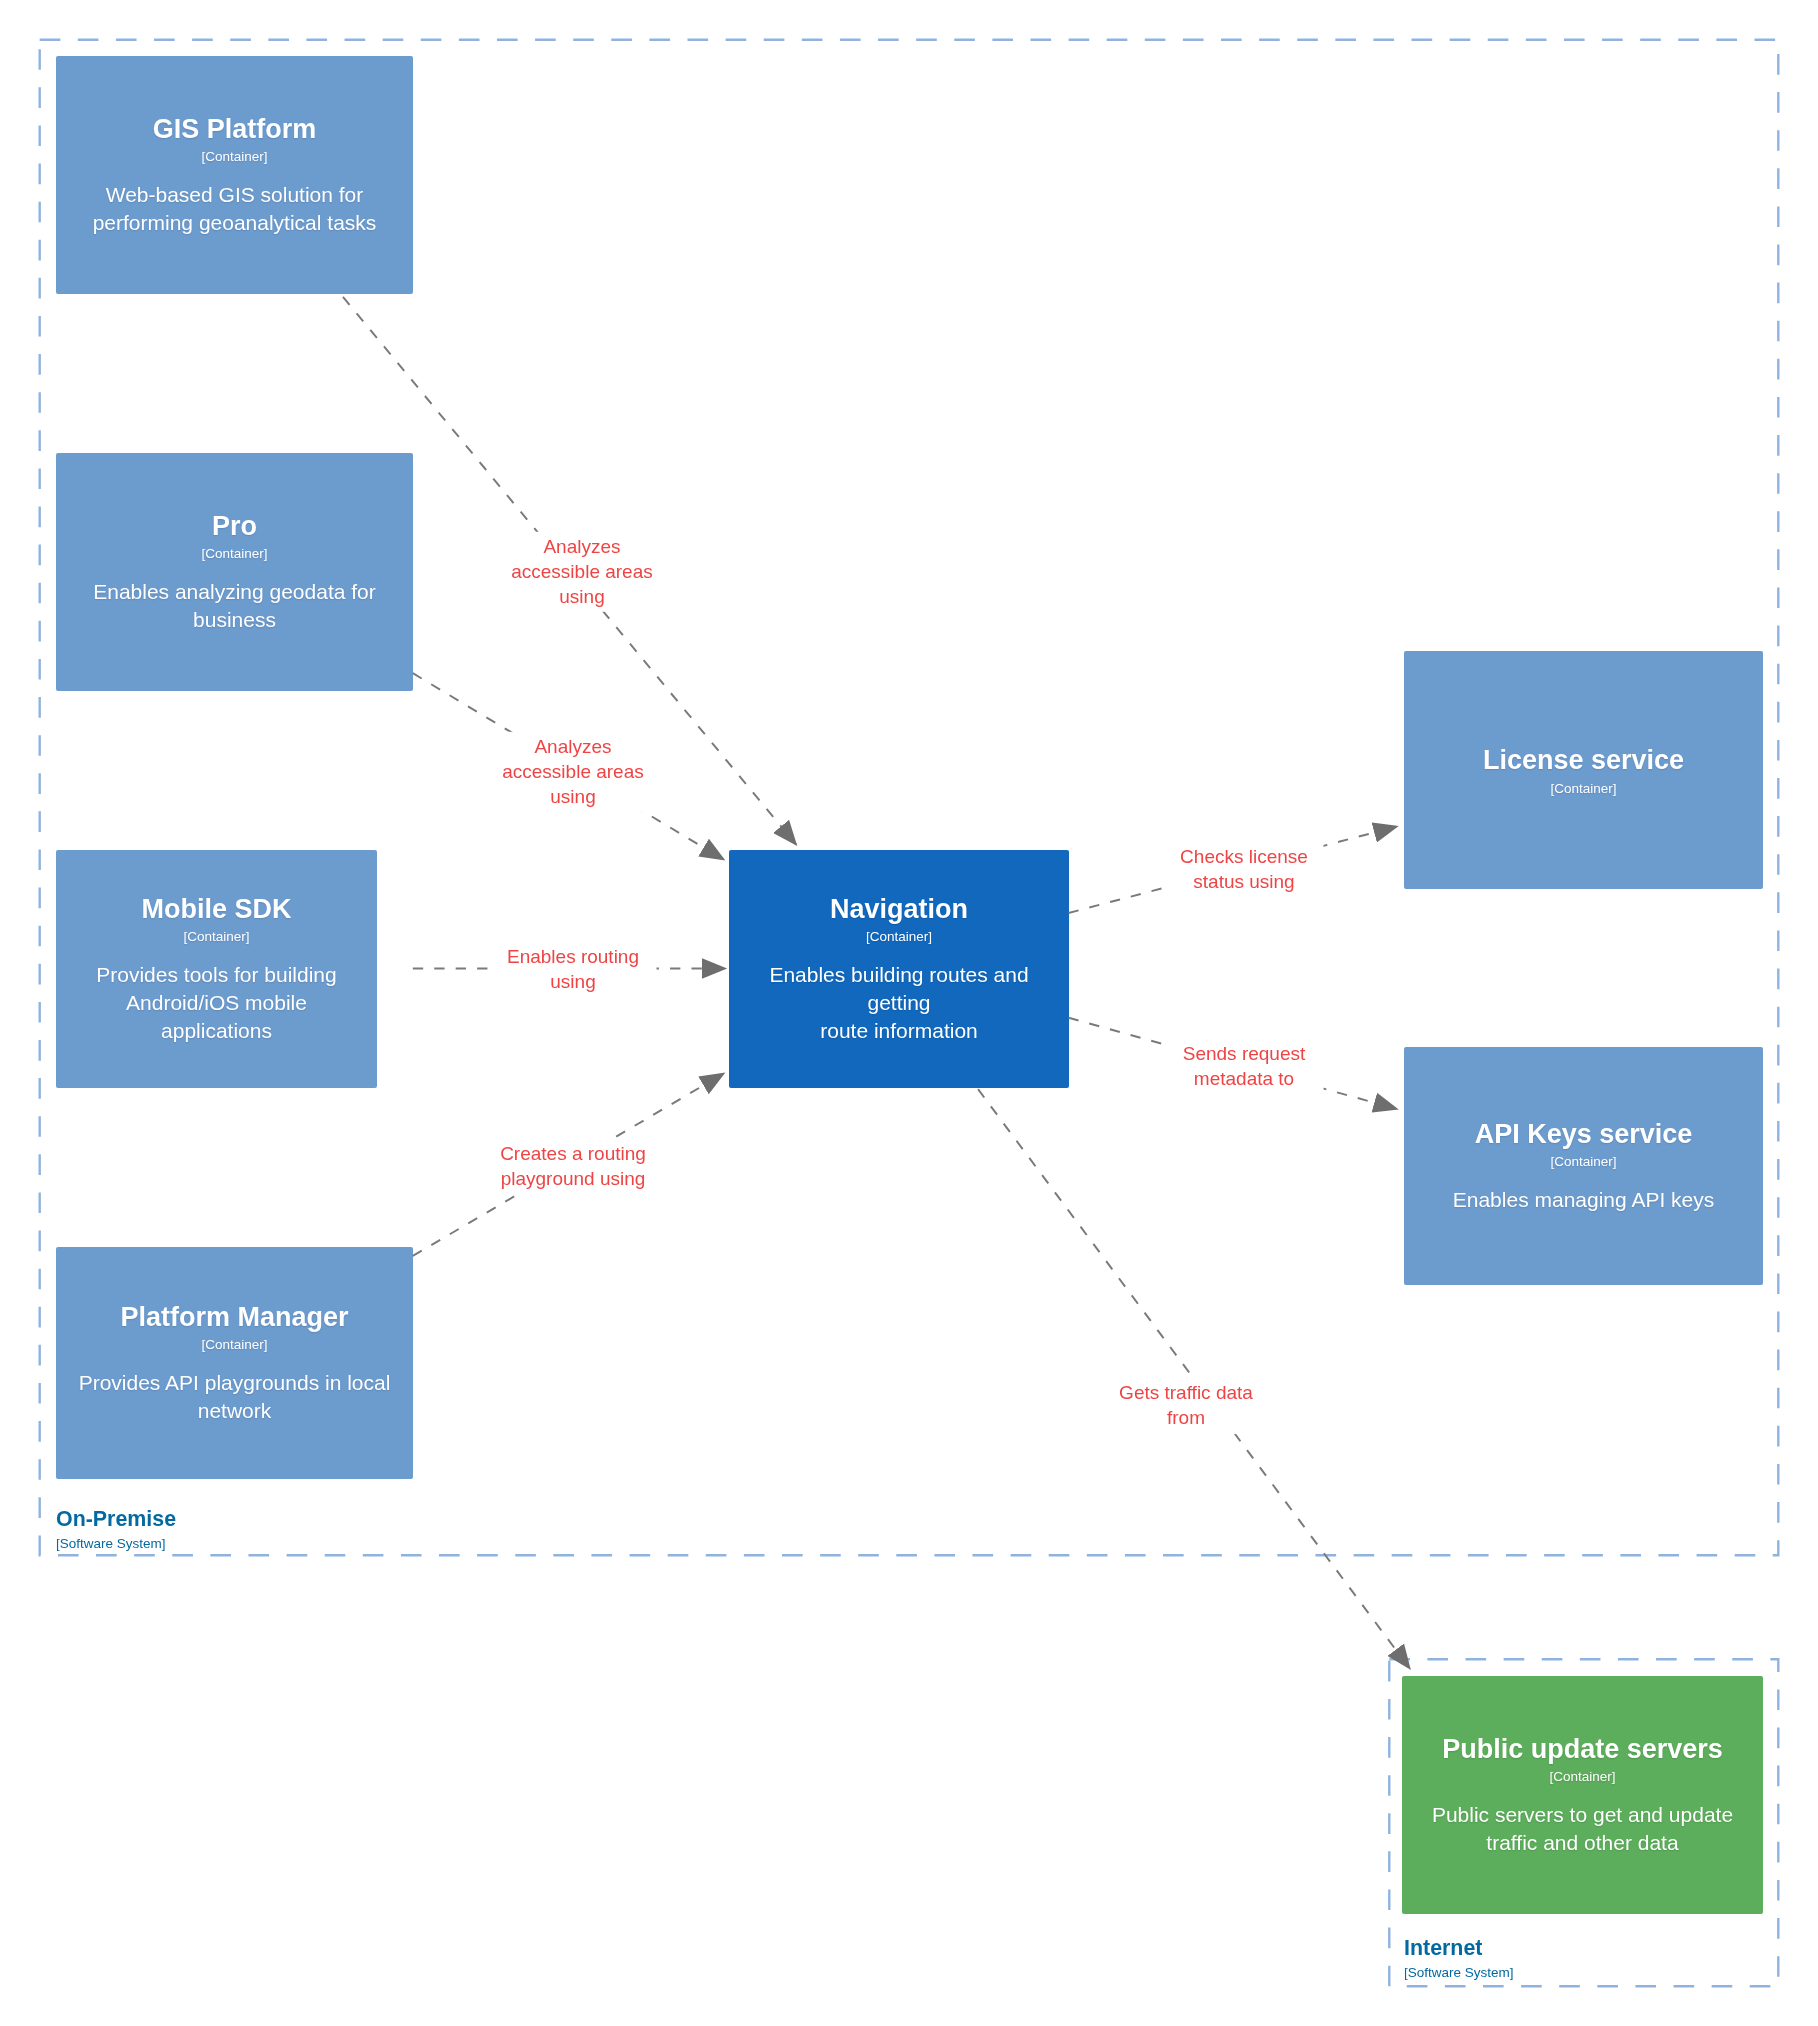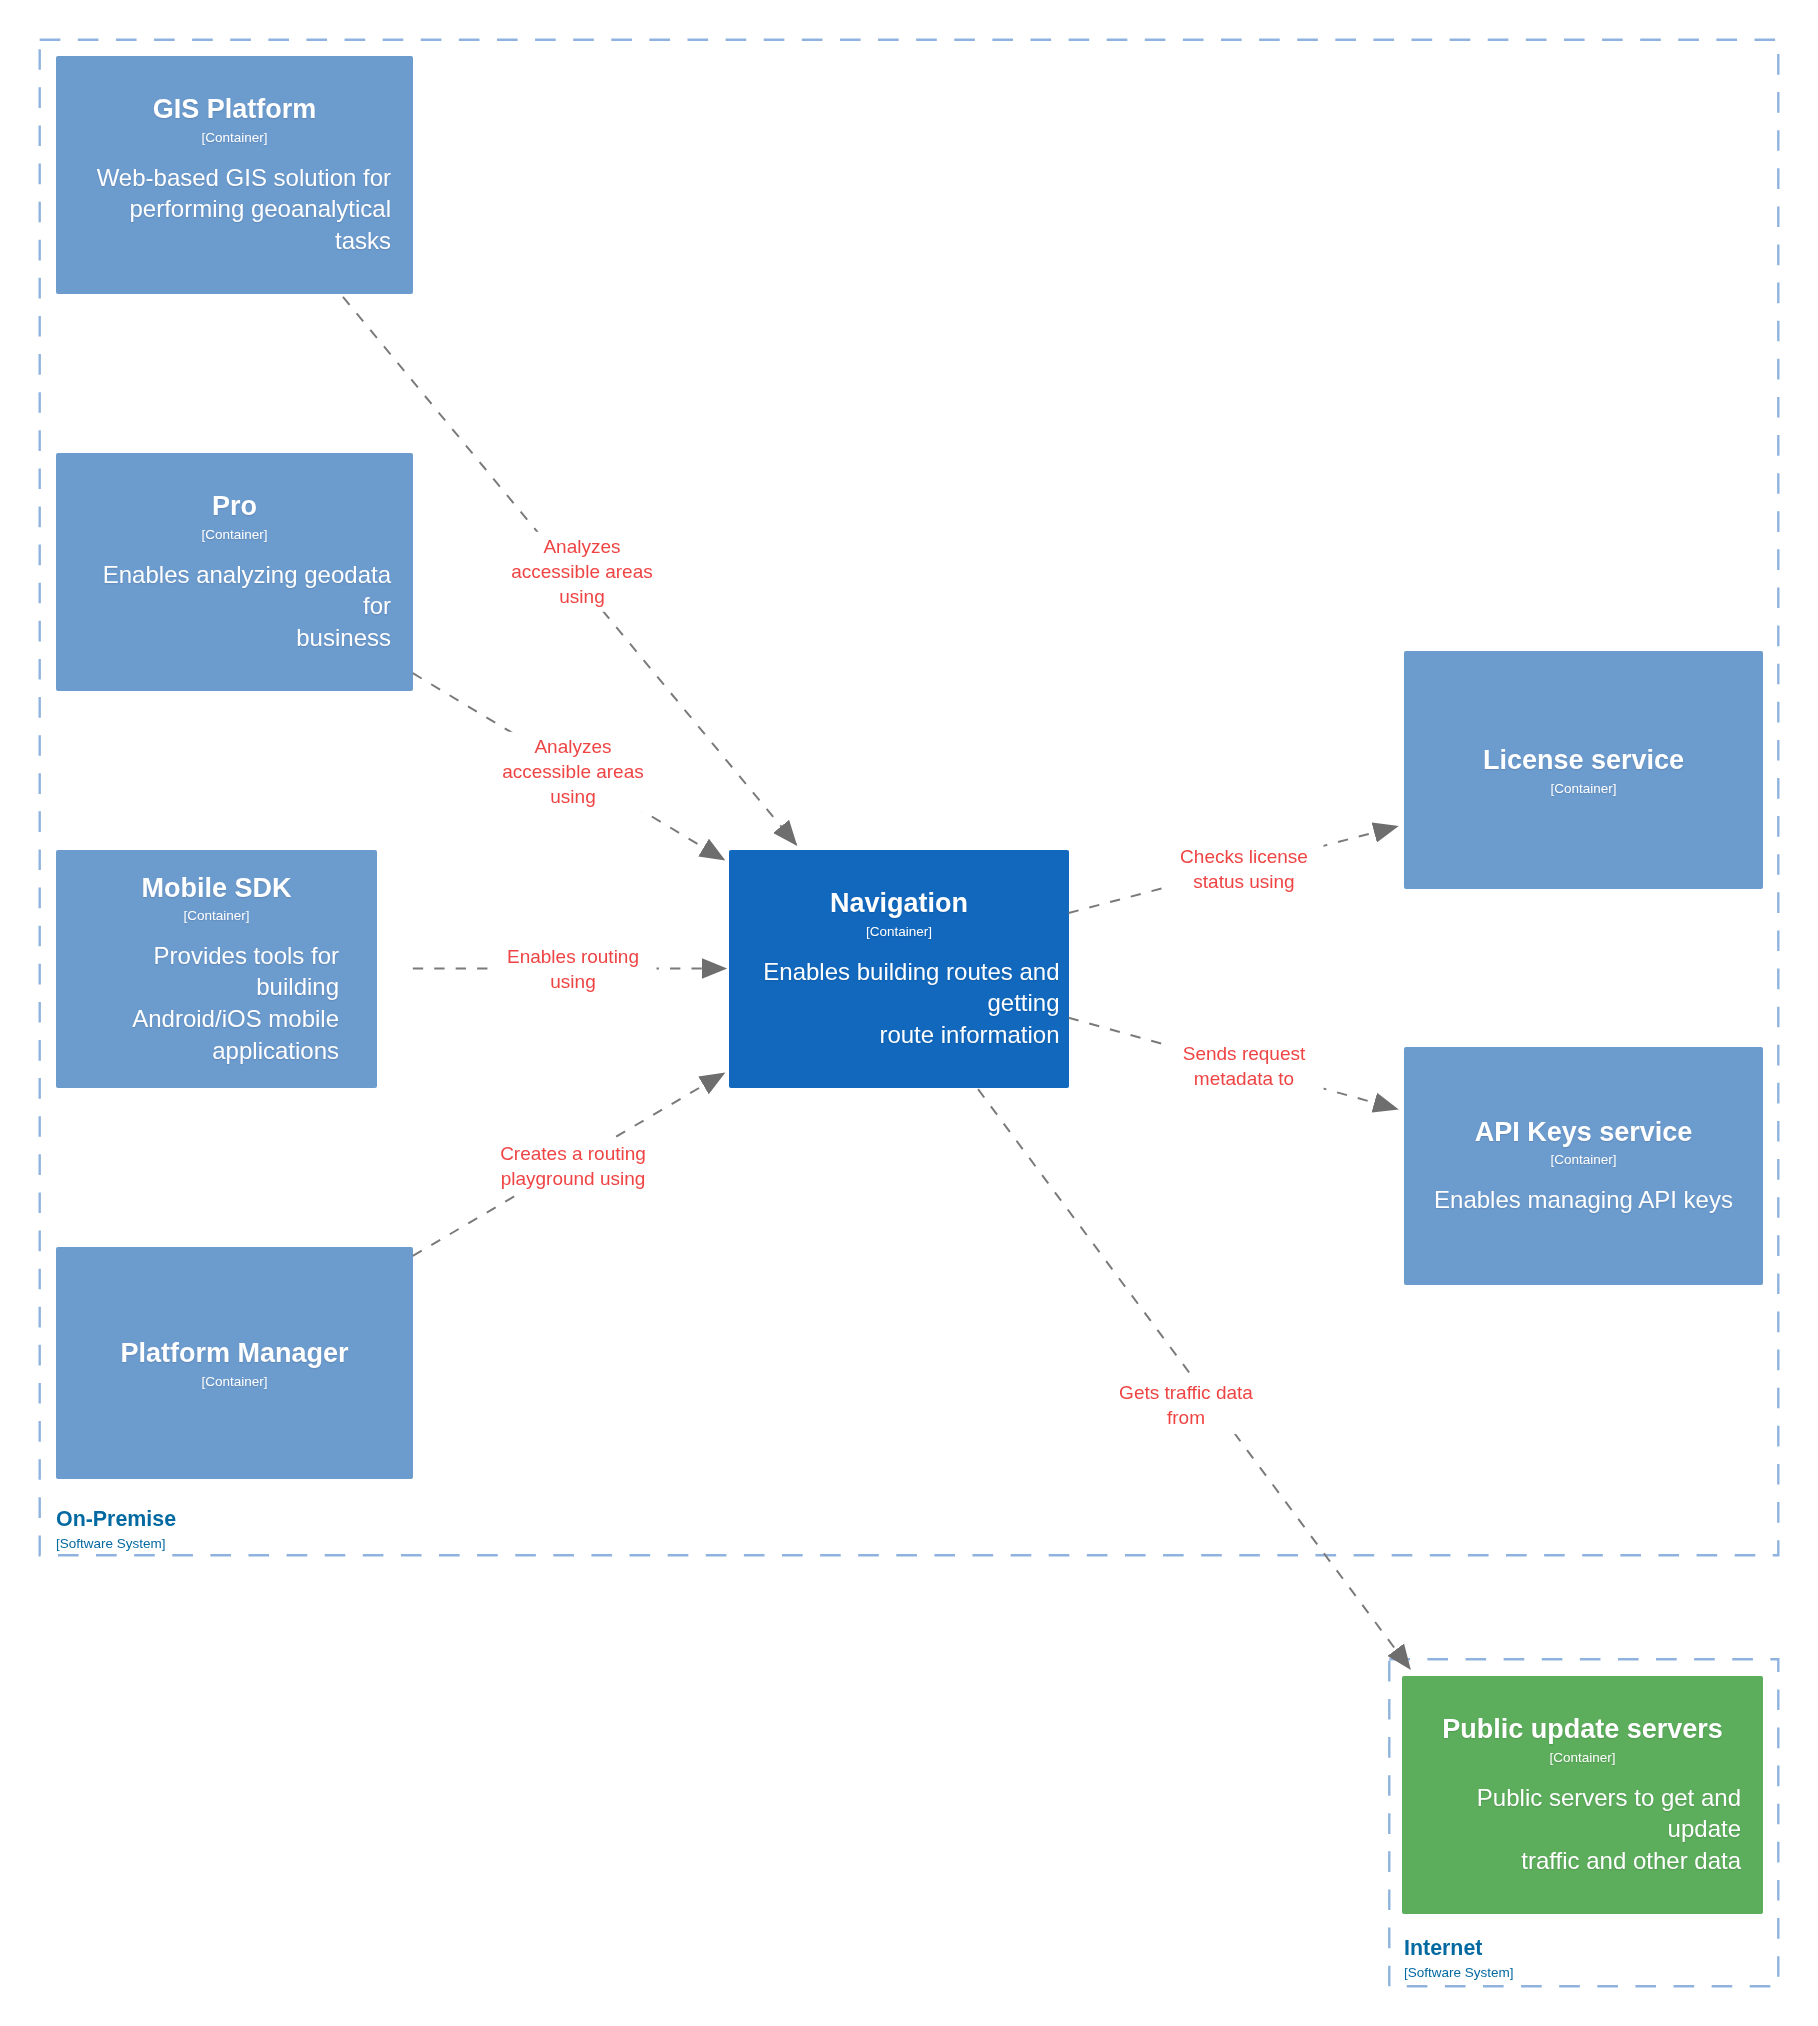--- a/index.html
+++ b/index.html
@@ -22,21 +22,21 @@
     position:absolute; z-index:1;
     display:flex; flex-direction:column; justify-content:center; align-items:center;
     text-align:center; color:#ffffff; border-radius:2px;
   }
   .node.blue  { background:#6C9BCE; }
   .node.dark  { background:#1168BD; }
   .node.green { background:#5CAD5C; }
 
   .node-title { font-size:27px; font-weight:bold; line-height:1.25; text-shadow:0 0.8px 1.6px rgba(0,0,0,0.12); }
   .node-meta  { font-size:13.5px; margin-top:2.4px; text-shadow:0 0.8px 1.6px rgba(0,0,0,0.12); }
-  .node-desc  { font-size:24px; line-height:1.32; margin-top:17px; white-space:pre-line; text-shadow:0 0.8px 1.6px rgba(0,0,0,0.12);text-align:right; }
+  .node-desc  { font-size:21px; line-height:1.32; margin-top:17px; white-space:pre-line; text-shadow:0 0.8px 1.6px rgba(0,0,0,0.12); }
 
   .edge-label {
     position:absolute; z-index:3; transform:translate(-50%,-50%);
     background:#ffffff; color:#ef4444;
     font-size:19px; line-height:1.3; text-align:center;
     white-space:pre-line; padding:3.2px 4.8px;
   }
 
   .group-label { position:absolute; z-index:3; color:#0369a1; text-align:left; }
   .group-title { font-size:21.4px; font-weight:600; line-height:1.2; }
@@ -69,20 +69,22 @@
   <div class="node blue" style="left:56px; top:850px; width:321px; height:238px; padding:0 38px;">
     <div class="node-title">Mobile SDK</div>
     <div class="node-meta">[Container]</div>
     <div class="node-desc">Provides tools for building
 Android/iOS mobile applications</div>
   </div>
 
   <div class="node blue" style="left:56px; top:1247px; width:357px; height:232px; padding:0 22px;">
     <div class="node-title">Platform Manager</div>
     <div class="node-meta">[Container]</div>
+    <div class="node-desc">Provides API playgrounds in local
+network</div>
   </div>
 
   <div class="node dark" style="left:729px; top:850px; width:340px; height:238px; padding:0 9.5px;">
     <div class="node-title">Navigation</div>
     <div class="node-meta">[Container]</div>
     <div class="node-desc">Enables building routes and getting
 route information</div>
   </div>
 
   <div class="node blue" style="left:1404px; top:651px; width:359px; height:238px; padding:0 22px;">

